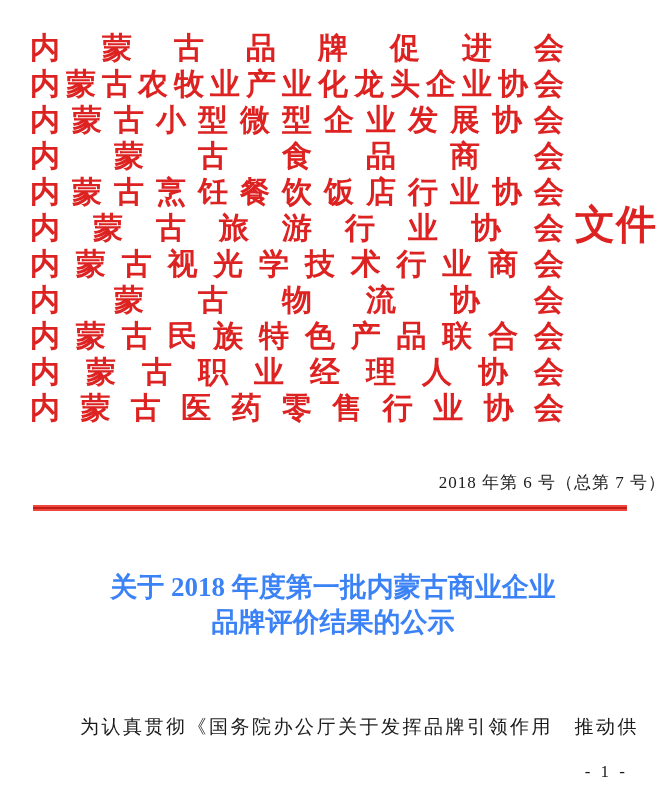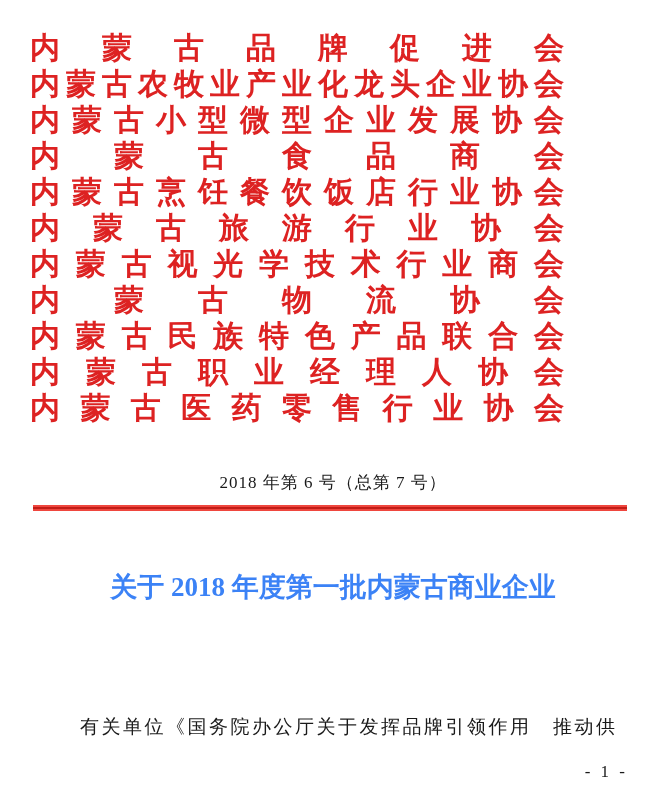--- a/index.html
+++ b/index.html
@@ -53,21 +53,21 @@
     letter-spacing: 1px;
     white-space: nowrap;
   }
 
   
   .issue-line {
     position: absolute;
     left: 0;
     top: 471px;
     width: 100%;
-    text-align: center;
+    text-align: right;
     font-size: 17px;
     color: #1a1a1a;
     letter-spacing: 1px;
   }
 
   
   .red-rule {
     position: absolute;
     left: 33px;
     top: 505px;
@@ -270,26 +270,28 @@
         <span>药</span>
         <span>零</span>
         <span>售</span>
         <span>行</span>
         <span>业</span>
         <span>协</span>
         <span>会</span>
       </div>
   </div>
 
+  <div class="doc-label">文件</div>
 
   <div class="issue-line">2018 年第 6 号（总第 7 号）</div>
 
   <div class="red-rule"></div>
 
   <h1 class="title">
     <span>关于 2018 年度第一批内蒙古商业企业</span><br>
+    <span>品牌评价结果的公示</span>
   </h1>
 
-  <p class="paragraph">有关单位《国务院办公厅关于发挥品牌引领作用　推动供</p>
+  <p class="paragraph">为认真贯彻《国务院办公厅关于发挥品牌引领作用　推动供</p>
 
   <div class="page-number">- 1 -</div>
 
 </div>
 
 </body></html>

